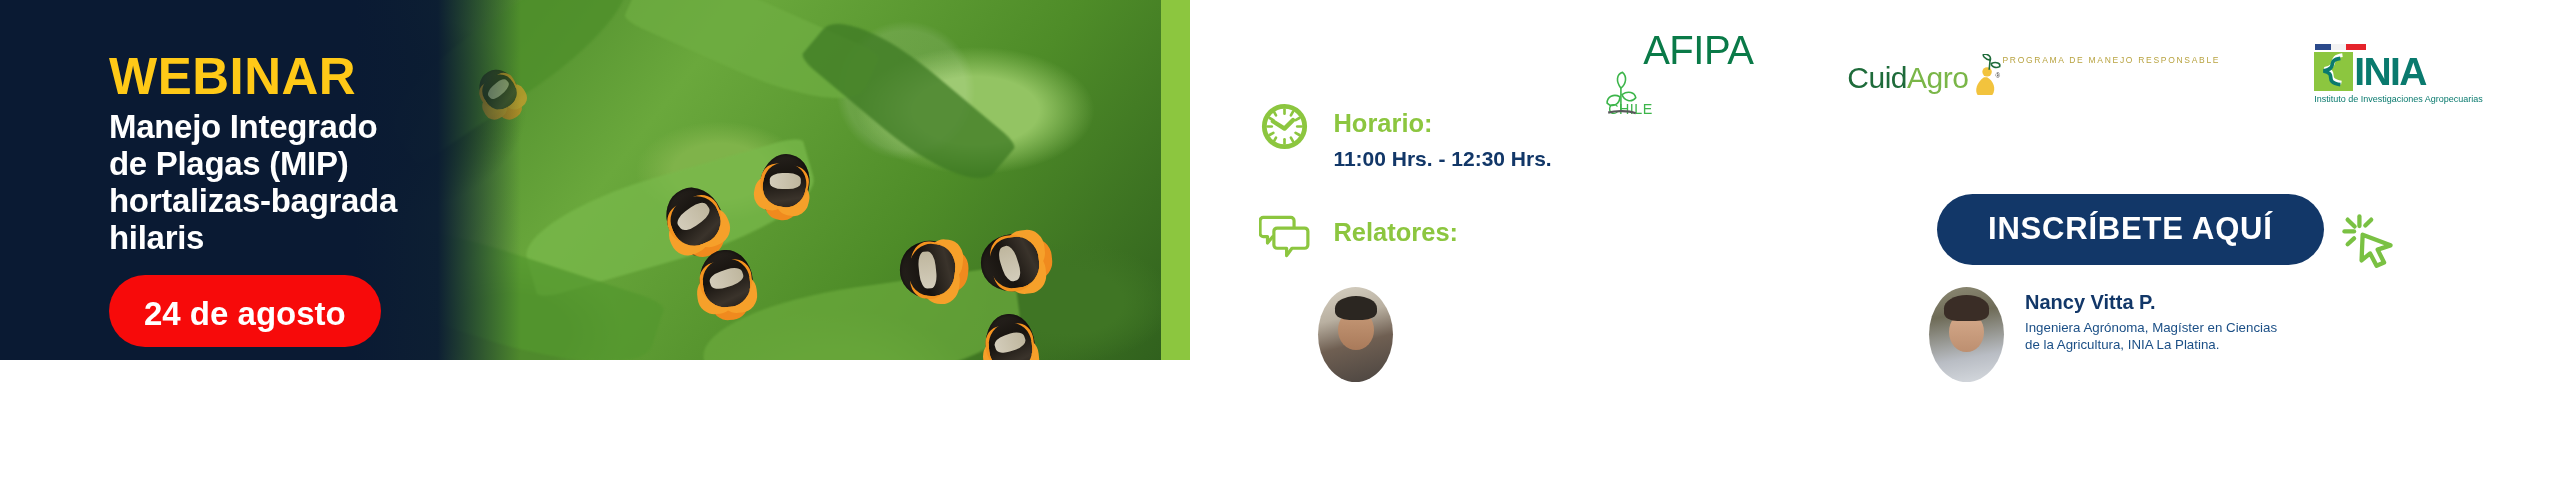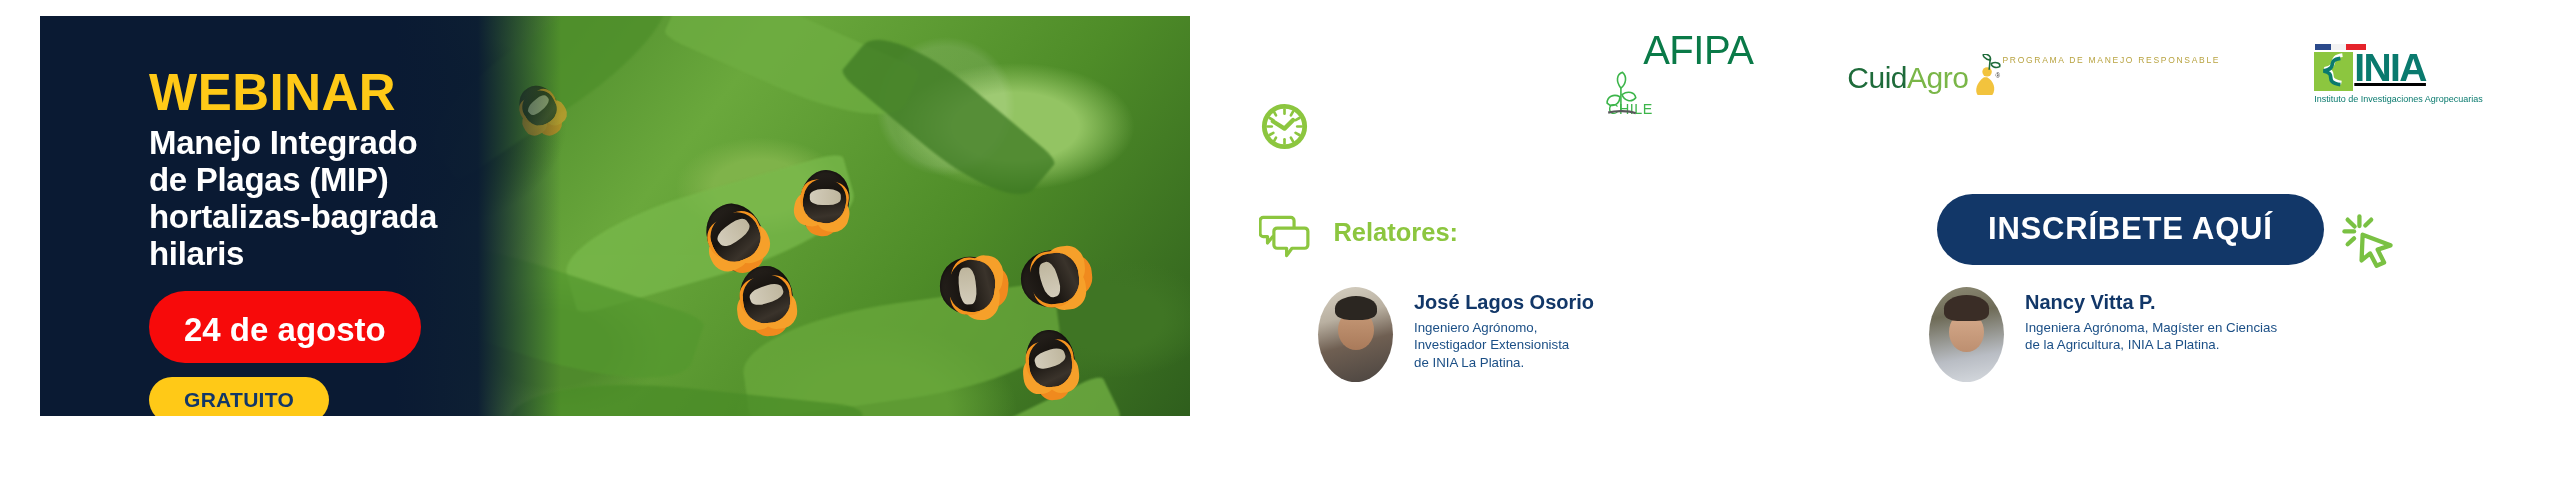--- a/index.html
+++ b/index.html
@@ -3,21 +3,21 @@
 <meta charset="utf-8">
 <style>
   * { margin:0; padding:0; box-sizing:border-box; }
   html,body { width:2576px; height:503px; overflow:hidden; background:#ffffff;
     font-family:"Liberation Sans", sans-serif; }
 
   .banner { position:relative; width:2576px; height:503px; background:#ffffff; overflow:hidden; }
 
   
   .hero {
-    position:absolute; left:0; top:16px; width:1190px; height:400px; overflow:hidden;margin-left:40px;
+    position:absolute; left:0; top:0; width:1190px; height:360px; overflow:hidden;
   }
   
   .hero-curve {
     position:absolute; left:0; top:0; width:1190px; height:503px;
     background:#8cc63f;
     clip-path: path("M0,0 L2238,0 C2100,240 1975,420 1985,560 C1995,700 2110,830 2238,947 L0,947 Z");
   }
   .hero-photo {
     position:absolute; left:0; top:0; width:1161px; height:503px;
     clip-path: path("M0,0 L2183,0 C2046,240 1921,420 1931,560 C1941,700 2056,830 2183,947 L0,947 Z");
@@ -86,21 +86,21 @@
   .logo-cuidagro { display:flex; flex-direction:row; align-items:flex-start; }
   .cuid-row { display:flex; align-items:flex-end; }
   .cuid-a { font-size:30px; color:#1e6b3a; letter-spacing:-0.5px; }
   .cuid-b { font-size:30px; color:#7ab648; letter-spacing:-0.5px; }
   .cuid-mark { width:33px; height:41px; position:relative; margin-left:1.1px; }
   .cuid-sub { font-size:8.5px; color:#b8a340; letter-spacing:1.7px; margin-top:1.1px; }
 
   .logo-inia { display:flex; flex-direction:column; align-items:flex-start; }
   .inia-flag { width:51px; height:5.8px; display:flex; margin-bottom:2.1px; margin-left:1.1px;}
   .inia-flag i { display:block; height:100%; }
-  .inia-row { display:flex; align-items:flex-start;text-decoration:underline; }
+  .inia-row { display:flex; align-items:center; }
   .inia-sq { width:39px; height:39px; background:#8cc63f; position:relative; overflow:hidden; }
   .inia-word { font-size:39px; font-weight:bold; color:#0a7a6e; letter-spacing:-1.6px; line-height:.8; margin-left:1.1px;}
   .inia-sub { font-size:9px; color:#0a7a6e; margin-top:3.2px; }
 
   
   .info { position:absolute; left:69px; top:101px; }
   .info-row { display:flex; align-items:flex-start; gap:23.4px; }
   .info-icon { width:51px; height:51px; flex:0 0 51px; }
   .info-label { font-size:25.5px; font-weight:bold; color:#8cc63f; line-height:1; margin-top:9.6px; }
   .info-value { font-size:21px; font-weight:bold; color:#123768; line-height:1; margin-top:11.7px; }
@@ -250,20 +250,24 @@
               <line x1="76" y1="32" x2="69" y2="36"></line>
                 <line x1="27" y1="60" x2="20" y2="64"></line>
               <line x1="76" y1="64" x2="69" y2="60"></line>
                 <line x1="27" y1="36" x2="20" y2="32"></line>
               <line x1="64" y1="76" x2="60" y2="69"></line>
                 <line x1="32" y1="27" x2="28" y2="20"></line>
             </g>
             <path d="M26 38 L48 52 L64 36" fill="none" stroke="#8cc63f" stroke-width="8" stroke-linecap="round" stroke-linejoin="round"></path>
           </svg>
         </span>
+        <div>
+          <div class="info-label">Horario:</div>
+          <div class="info-value">11:00 Hrs. - 12:30 Hrs.</div>
+        </div>
       </div>
     </div>
 
     <div class="speakers-head">
       <div class="info-row">
         <span class="info-icon">
           <svg viewBox="0 0 96 96" width="51" height="51">
             <path d="M8 14 h52 a6 6 0 0 1 6 6 v24 a6 6 0 0 1 -6 6 h-34 l-10 12 v-12 h-8 a6 6 0 0 1 -6 -6 v-24 a6 6 0 0 1 6 -6 z" fill="#ffffff" stroke="#8cc63f" stroke-width="6" stroke-linejoin="round"></path>
             <path d="M34 34 h52 a6 6 0 0 1 6 6 v26 a6 6 0 0 1 -6 6 h-24 l-10 14 v-14 h-18 a6 6 0 0 1 -6 -6 v-26 a6 6 0 0 1 6 -6 z" fill="#ffffff" stroke="#8cc63f" stroke-width="6" stroke-linejoin="round"></path>
           </svg>
@@ -271,26 +275,20 @@
         <div>
           <div class="info-label">Relatores:</div>
         </div>
       </div>
     </div>
 
     <div class="speakers">
 
       <div class="speaker">
         <span class="avatar av1"></span>
-        <div>
-          <div class="sp-name">José Lagos Osorio</div>
-          <div class="sp-role">Ingeniero Agrónomo,
-Investigador Extensionista
-de INIA La Platina.</div>
-        </div>
       </div>
 
       <div class="speaker">
         <span class="avatar av2"></span>
         <div>
           <div class="sp-name">Nancy Vitta P.</div>
           <div class="sp-role">Ingeniera Agrónoma, Magíster en Ciencias
 de la Agricultura, INIA La Platina.</div>
         </div>
       </div>

